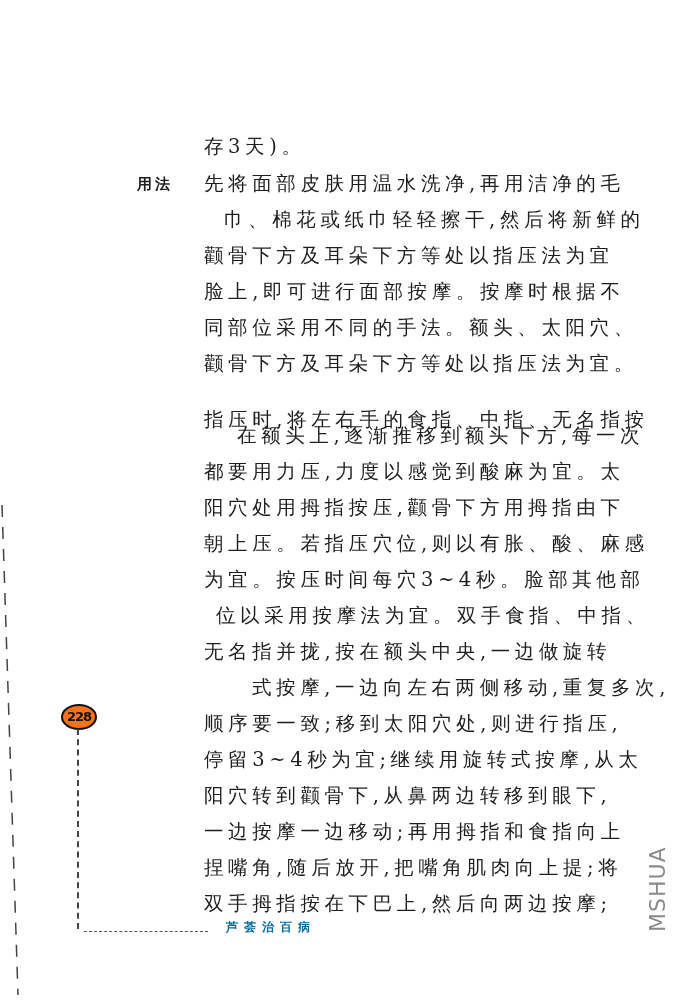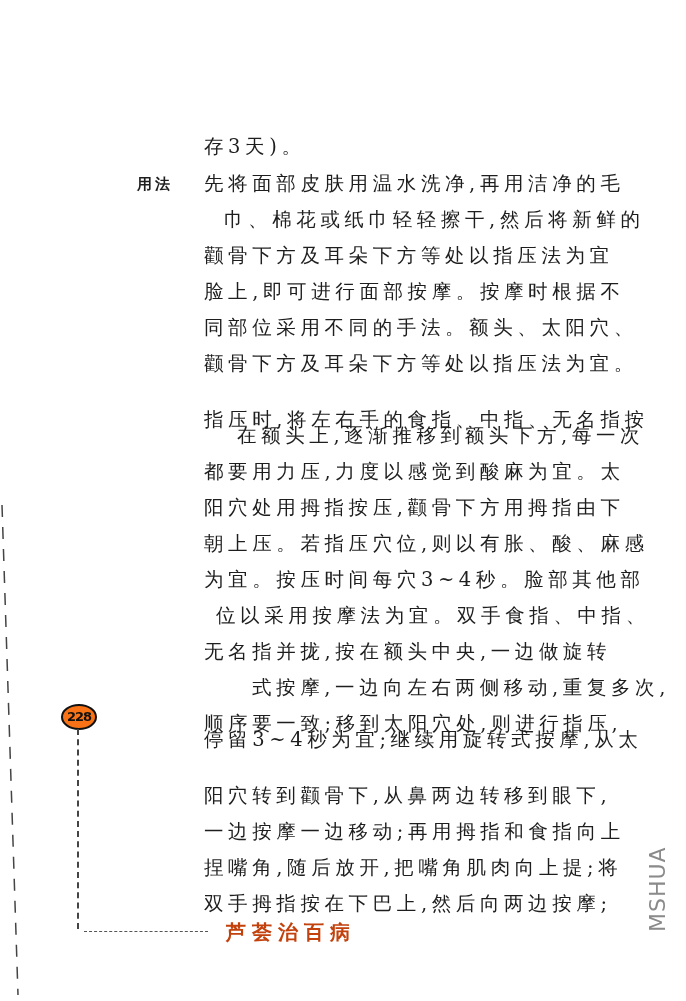--- a/index.html
+++ b/index.html
@@ -26,22 +26,22 @@
     }
     .vline {
       position: absolute; left: 77px; top: 729px; width: 0; height: 200px;
       border-left: 2px dashed #444;
     }
     .hline {
       position: absolute; left: 84px; top: 931px; width: 124px; height: 0;
       border-top: 1.5px dashed #555;
     }
     .footer-title {
-      position: absolute; left: 226px; top: 919px; font-size: 20px;
-      letter-spacing: 6px; color: #c2410c; font-weight: bold;
+      position: absolute; left: 226px; top: 919px; font-size: 12px;
+      letter-spacing: 6px; color: #0369a1; font-weight: bold;
       font-family: "DejaVu Sans", "Liberation Sans", sans-serif;
     }
     .left-edge {
       position: absolute; left: 0; top: 505px; width: 20px; height: 490px;
     }
     .left-edge svg { width: 20px; height: 490px; }
     .watermark {
       position: absolute; left: 645px; top: 932px; transform: rotate(-90deg);
       transform-origin: left top; font-family: "DejaVu Sans", "Liberation Sans", sans-serif;
       font-size: 22px; color: #8a8a8a; letter-spacing: 1px;
@@ -66,21 +66,21 @@
     <div class="line" style="left:204px; top:388px;margin-top:20px;">指压时,将左右手的食指、中指、无名指按</div>
     <div class="line" style="left:204px; top:424px;margin-left:33px;">在额头上,逐渐推移到额头下方,每一次</div>
     <div class="line" style="left:204px; top:460px;">都要用力压,力度以感觉到酸麻为宜。太</div>
     <div class="line" style="left:204px; top:496px;">阳穴处用拇指按压,颧骨下方用拇指由下</div>
     <div class="line" style="left:204px; top:532px;">朝上压。若指压穴位,则以有胀、酸、麻感</div>
     <div class="line" style="left:204px; top:568px;">为宜。按压时间每穴3~4秒。脸部其他部</div>
     <div class="line" style="left:216px; top:604px;">位以采用按摩法为宜。双手食指、中指、</div>
     <div class="line" style="left:204px; top:640px;">无名指并拢,按在额头中央,一边做旋转</div>
     <div class="line" style="left:204px; top:676px;margin-left:48px;">式按摩,一边向左右两侧移动,重复多次,</div>
     <div class="line" style="left:204px; top:712px;">顺序要一致;移到太阳穴处,则进行指压,</div>
-    <div class="line" style="left:204px; top:728px;">停留3~4秒为宜;继续用旋转式按摩,从太</div>
+    <div class="line" style="left:204px; top:748px;">停留3~4秒为宜;继续用旋转式按摩,从太</div>
     <div class="line" style="left:204px; top:784px;">阳穴转到颧骨下,从鼻两边转移到眼下,</div>
     <div class="line" style="left:204px; top:820px;">一边按摩一边移动;再用拇指和食指向上</div>
     <div class="line" style="left:204px; top:856px;">捏嘴角,随后放开,把嘴角肌肉向上提;将</div>
     <div class="line" style="left:204px; top:892px;">双手拇指按在下巴上,然后向两边按摩;</div>
   </div>
 
   <div class="page-badge">228</div>
   <div class="vline"></div>
   <div class="hline"></div>
   <div class="footer-title">芦荟治百病</div>

